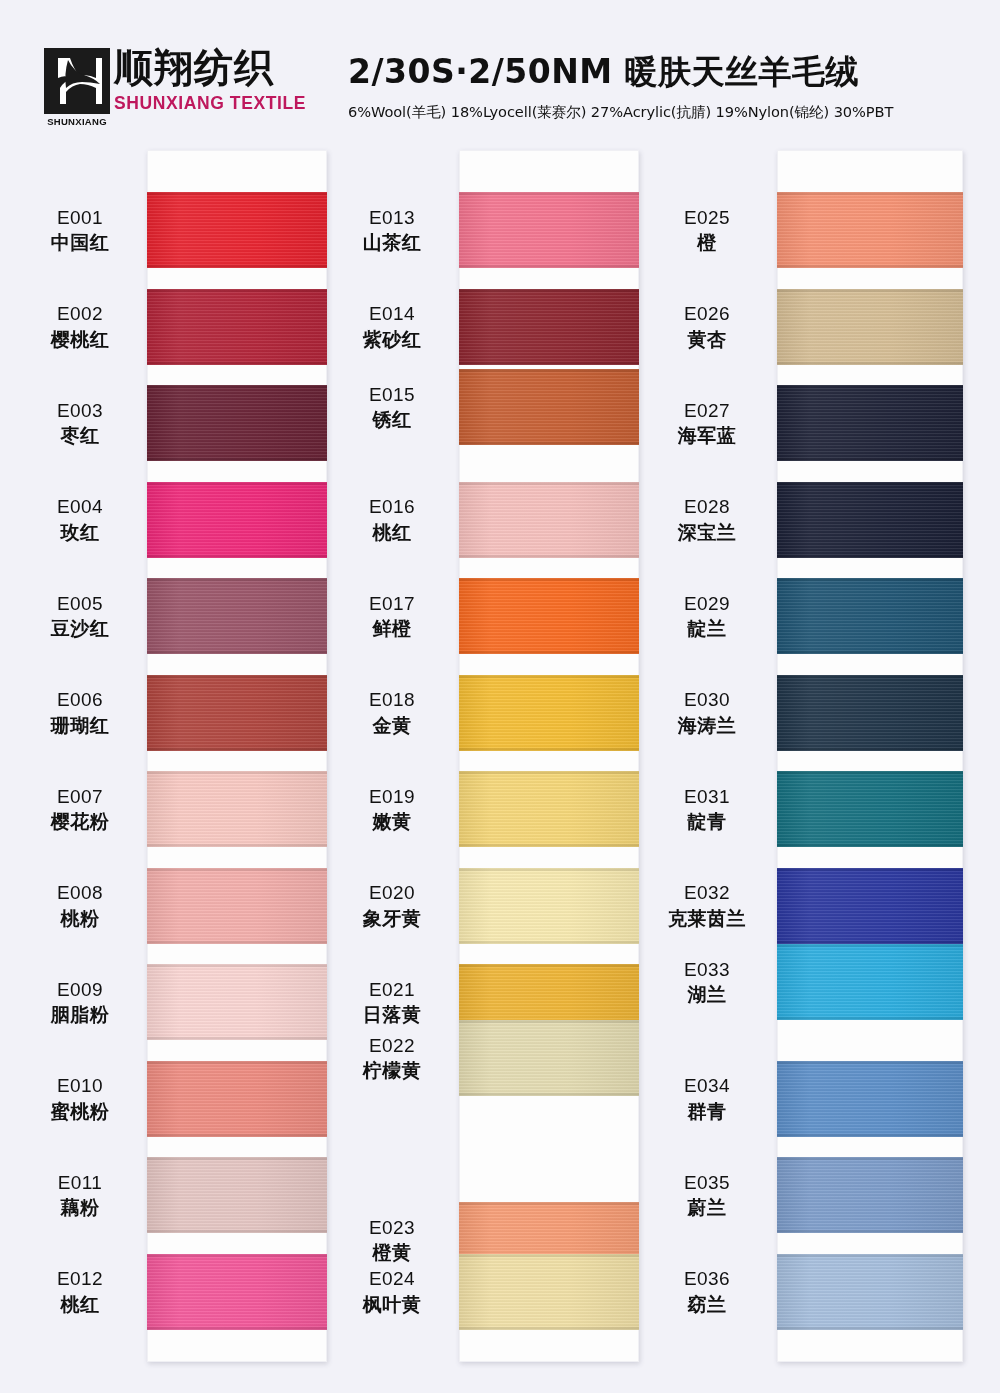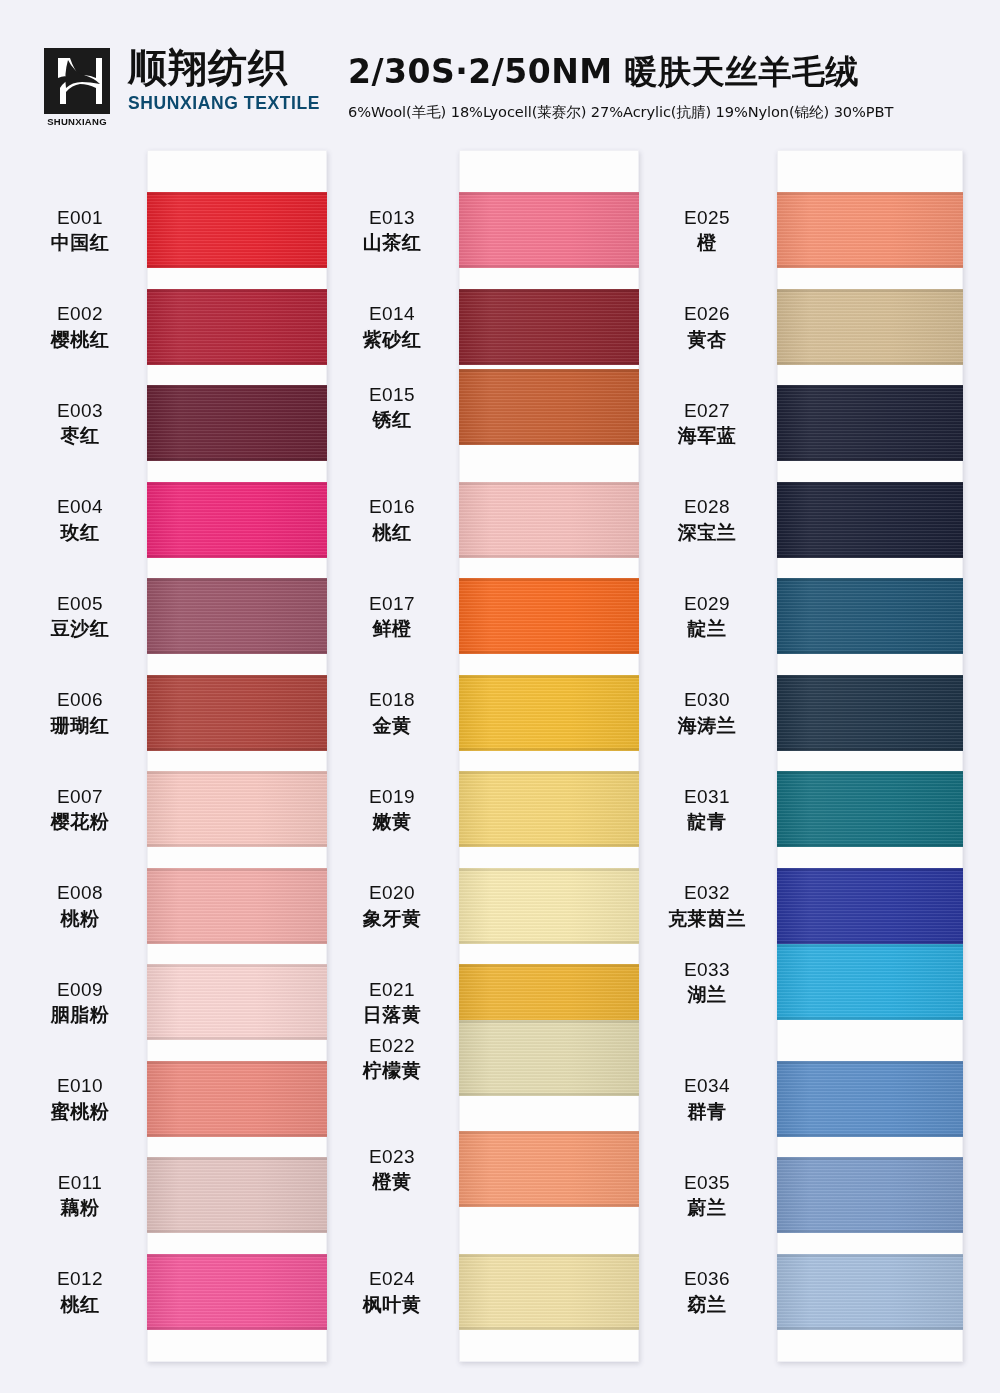--- a/index.html
+++ b/index.html
@@ -45,37 +45,37 @@
     top: 68px;
     width: 66px;
     text-align: center;
     font-size: 9.5px;
     font-weight: bold;
     letter-spacing: 0.3px;
     color: #111;
     white-space: nowrap;
   }
   .brand-text {
-    margin-left: 18px;
+    margin-left: 4px;
     display: flex;
     flex-direction: column;
     justify-content: flex-end;
   }
   .brand-cn {
     font-size: 39px;
     font-weight: bold;
     color: #111;
     line-height: 1.02;
     letter-spacing: 1px;
     font-family: "DejaVu Sans", "Liberation Sans", sans-serif;
   }
   .brand-en {
     font-size: 17.5px;
     font-weight: bold;
-    color: #0c4a6e;
+    color: #be185d;
     letter-spacing: 0.6px;
     margin-top: 5px;
   }
 
   .title-block {
     position: absolute;
     left: 348px;
     top: 50px;
     width: 640px;
   }
@@ -493,21 +493,21 @@
           <div class="code">E022</div>
           <div class="name">柠檬黄</div>
         </div>
         <div class="swatch" style="background: rgb(228, 220, 178);">
           <div class="yarn"></div>
           <div class="sheen"></div>
           <div class="edge-top"></div>
           <div class="edge-bot"></div>
         </div>
       </div>
-      <div class="row" style="top: 975px;">
+      <div class="row" style="top: 1046px;">
         <div class="label">
           <div class="code">E023</div>
           <div class="name">橙黄</div>
         </div>
         <div class="swatch" style="background: rgb(247, 156, 116);">
           <div class="yarn"></div>
           <div class="sheen"></div>
           <div class="edge-top"></div>
           <div class="edge-bot"></div>
         </div>

